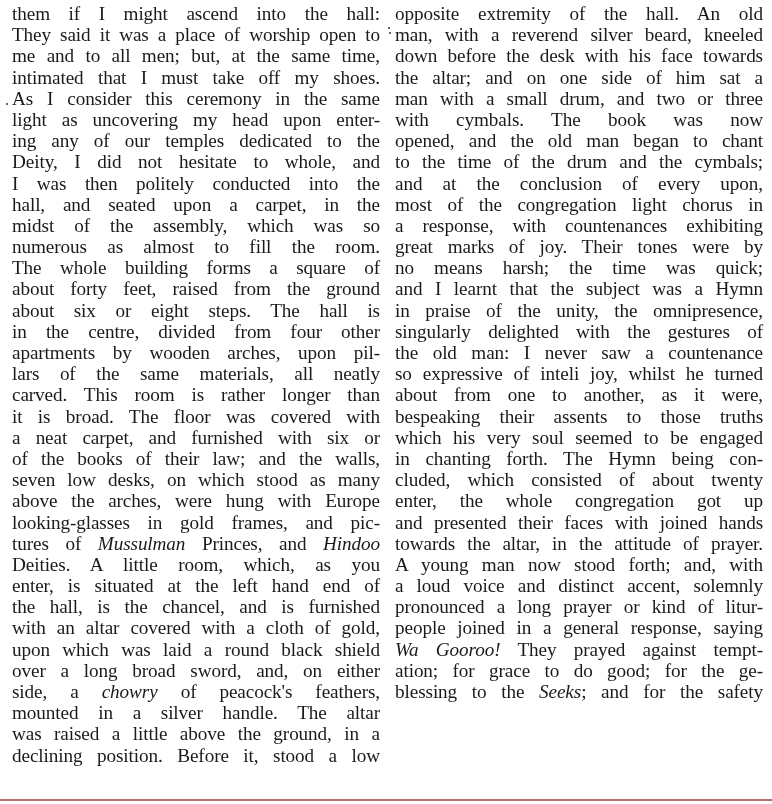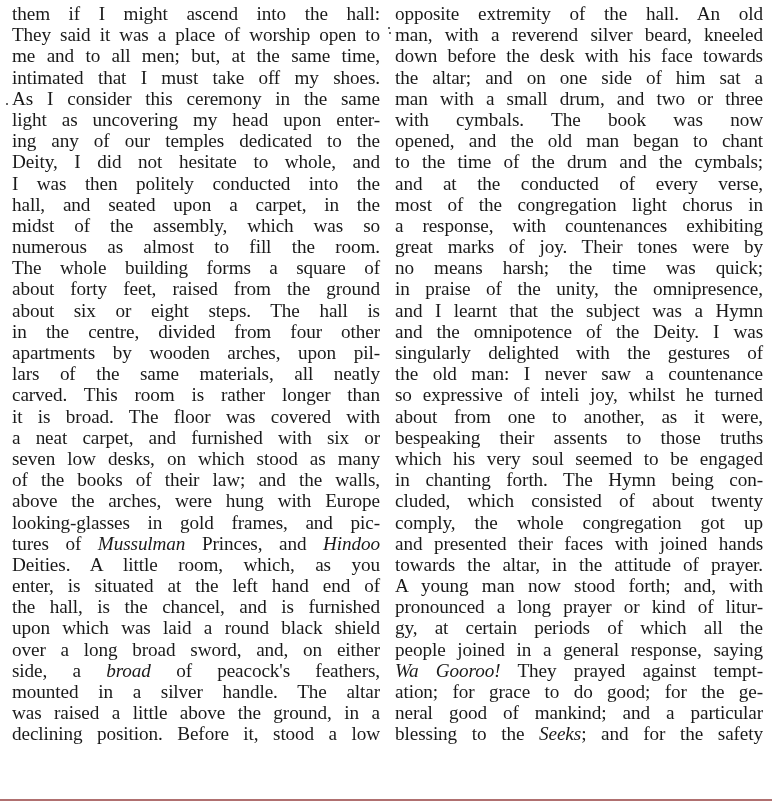--- a/index.html
+++ b/index.html
@@ -73,71 +73,70 @@
     <span class="line">numerous as almost to fill the room.</span>
     <span class="line">The whole building forms a square of</span>
     <span class="line">about forty feet, raised from the ground</span>
     <span class="line">about six or eight steps. The hall is</span>
     <span class="line">in the centre, divided from four other</span>
     <span class="line">apartments by wooden arches, upon pil-</span>
     <span class="line">lars of the same materials, all neatly</span>
     <span class="line">carved. This room is rather longer than</span>
     <span class="line">it is broad. The floor was covered with</span>
     <span class="line">a neat carpet, and furnished with six or</span>
+    <span class="line">of the books of their law; and the walls,</span>
     <span class="line">seven low desks, on which stood as many</span>
-    <span class="line">of the books of their law; and the walls,</span>
     <span class="line">above the arches, were hung with Europe</span>
     <span class="line">looking-glasses in gold frames, and pic-</span>
     <span class="line">tures of <em>Mussulman</em> Princes, and <em>Hindoo</em></span>
     <span class="line">Deities. A little room, which, as you</span>
     <span class="line">enter, is situated at the left hand end of</span>
     <span class="line">the hall, is the chancel, and is furnished</span>
+    <span class="line">with an altar covered with a cloth of gold,</span>
     <span class="line">upon which was laid a round black shield</span>
     <span class="line">over a long broad sword, and, on either</span>
-    <span class="line">side, a <em>broad</em> of peacock's feathers,</span>
+    <span class="line">side, a <em>chowry</em> of peacock's feathers,</span>
     <span class="line">mounted in a silver handle. The altar</span>
     <span class="line">was raised a little above the ground, in a</span>
     <span class="line">declining position. Before it, stood a low</span>
   </div>
 
   <div class="column col-right">
     <span class="line">opposite extremity of the hall. An old</span>
     <span class="line">man, with a reverend silver beard, kneeled</span>
     <span class="line">down before the desk with his face towards</span>
     <span class="line">the altar; and on one side of him sat a</span>
     <span class="line">man with a small drum, and two or three</span>
     <span class="line">with cymbals. The book was now</span>
     <span class="line">opened, and the old man began to chant</span>
     <span class="line">to the time of the drum and the cymbals;</span>
-    <span class="line">and at the conducted of every verse,</span>
+    <span class="line">and at the conclusion of every upon,</span>
     <span class="line">most of the congregation light chorus in</span>
     <span class="line">a response, with countenances exhibiting</span>
     <span class="line">great marks of joy. Their tones were by</span>
     <span class="line">no means harsh; the time was quick;</span>
+    <span class="line">and I learnt that the subject was a Hymn</span>
     <span class="line">in praise of the unity, the omnipresence,</span>
-    <span class="line">and I learnt that the subject was a Hymn</span>
-    <span class="line">and the omnipotence of the Deity. I was</span>
     <span class="line">singularly delighted with the gestures of</span>
     <span class="line">the old man: I never saw a countenance</span>
     <span class="line">so expressive of inteli joy, whilst he turned</span>
     <span class="line">about from one to another, as it were,</span>
     <span class="line">bespeaking their assents to those truths</span>
     <span class="line">which his very soul seemed to be engaged</span>
     <span class="line">in chanting forth. The Hymn being con-</span>
     <span class="line">cluded, which consisted of about twenty</span>
-    <span class="line">comply, the whole congregation got up</span>
+    <span class="line">enter, the whole congregation got up</span>
     <span class="line">and presented their faces with joined hands</span>
     <span class="line">towards the altar, in the attitude of prayer.</span>
     <span class="line">A young man now stood forth; and, with</span>
+    <span class="line">a loud voice and distinct accent, solemnly</span>
     <span class="line">pronounced a long prayer or kind of litur-</span>
-    <span class="line">gy, at certain periods of which all the</span>
     <span class="line">people joined in a general response, saying</span>
     <span class="line"><em>Wa Gooroo!</em> They prayed against tempt-</span>
     <span class="line">ation; for grace to do good; for the ge-</span>
-    <span class="line">neral good of mankind; and a particular</span>
     <span class="line">blessing to the <em>Seeks</em>; and for the safety</span>
   </div>
 
   <span class="stray-dot" style="left:6px; top:103px;"></span>
   <span class="stray-dot" style="left:389px; top:32px;"></span>
   <span class="stray-dot" style="left:388px; top:27px;"></span>
 
   <div class="bottom-rule"></div>
 </div>
 

